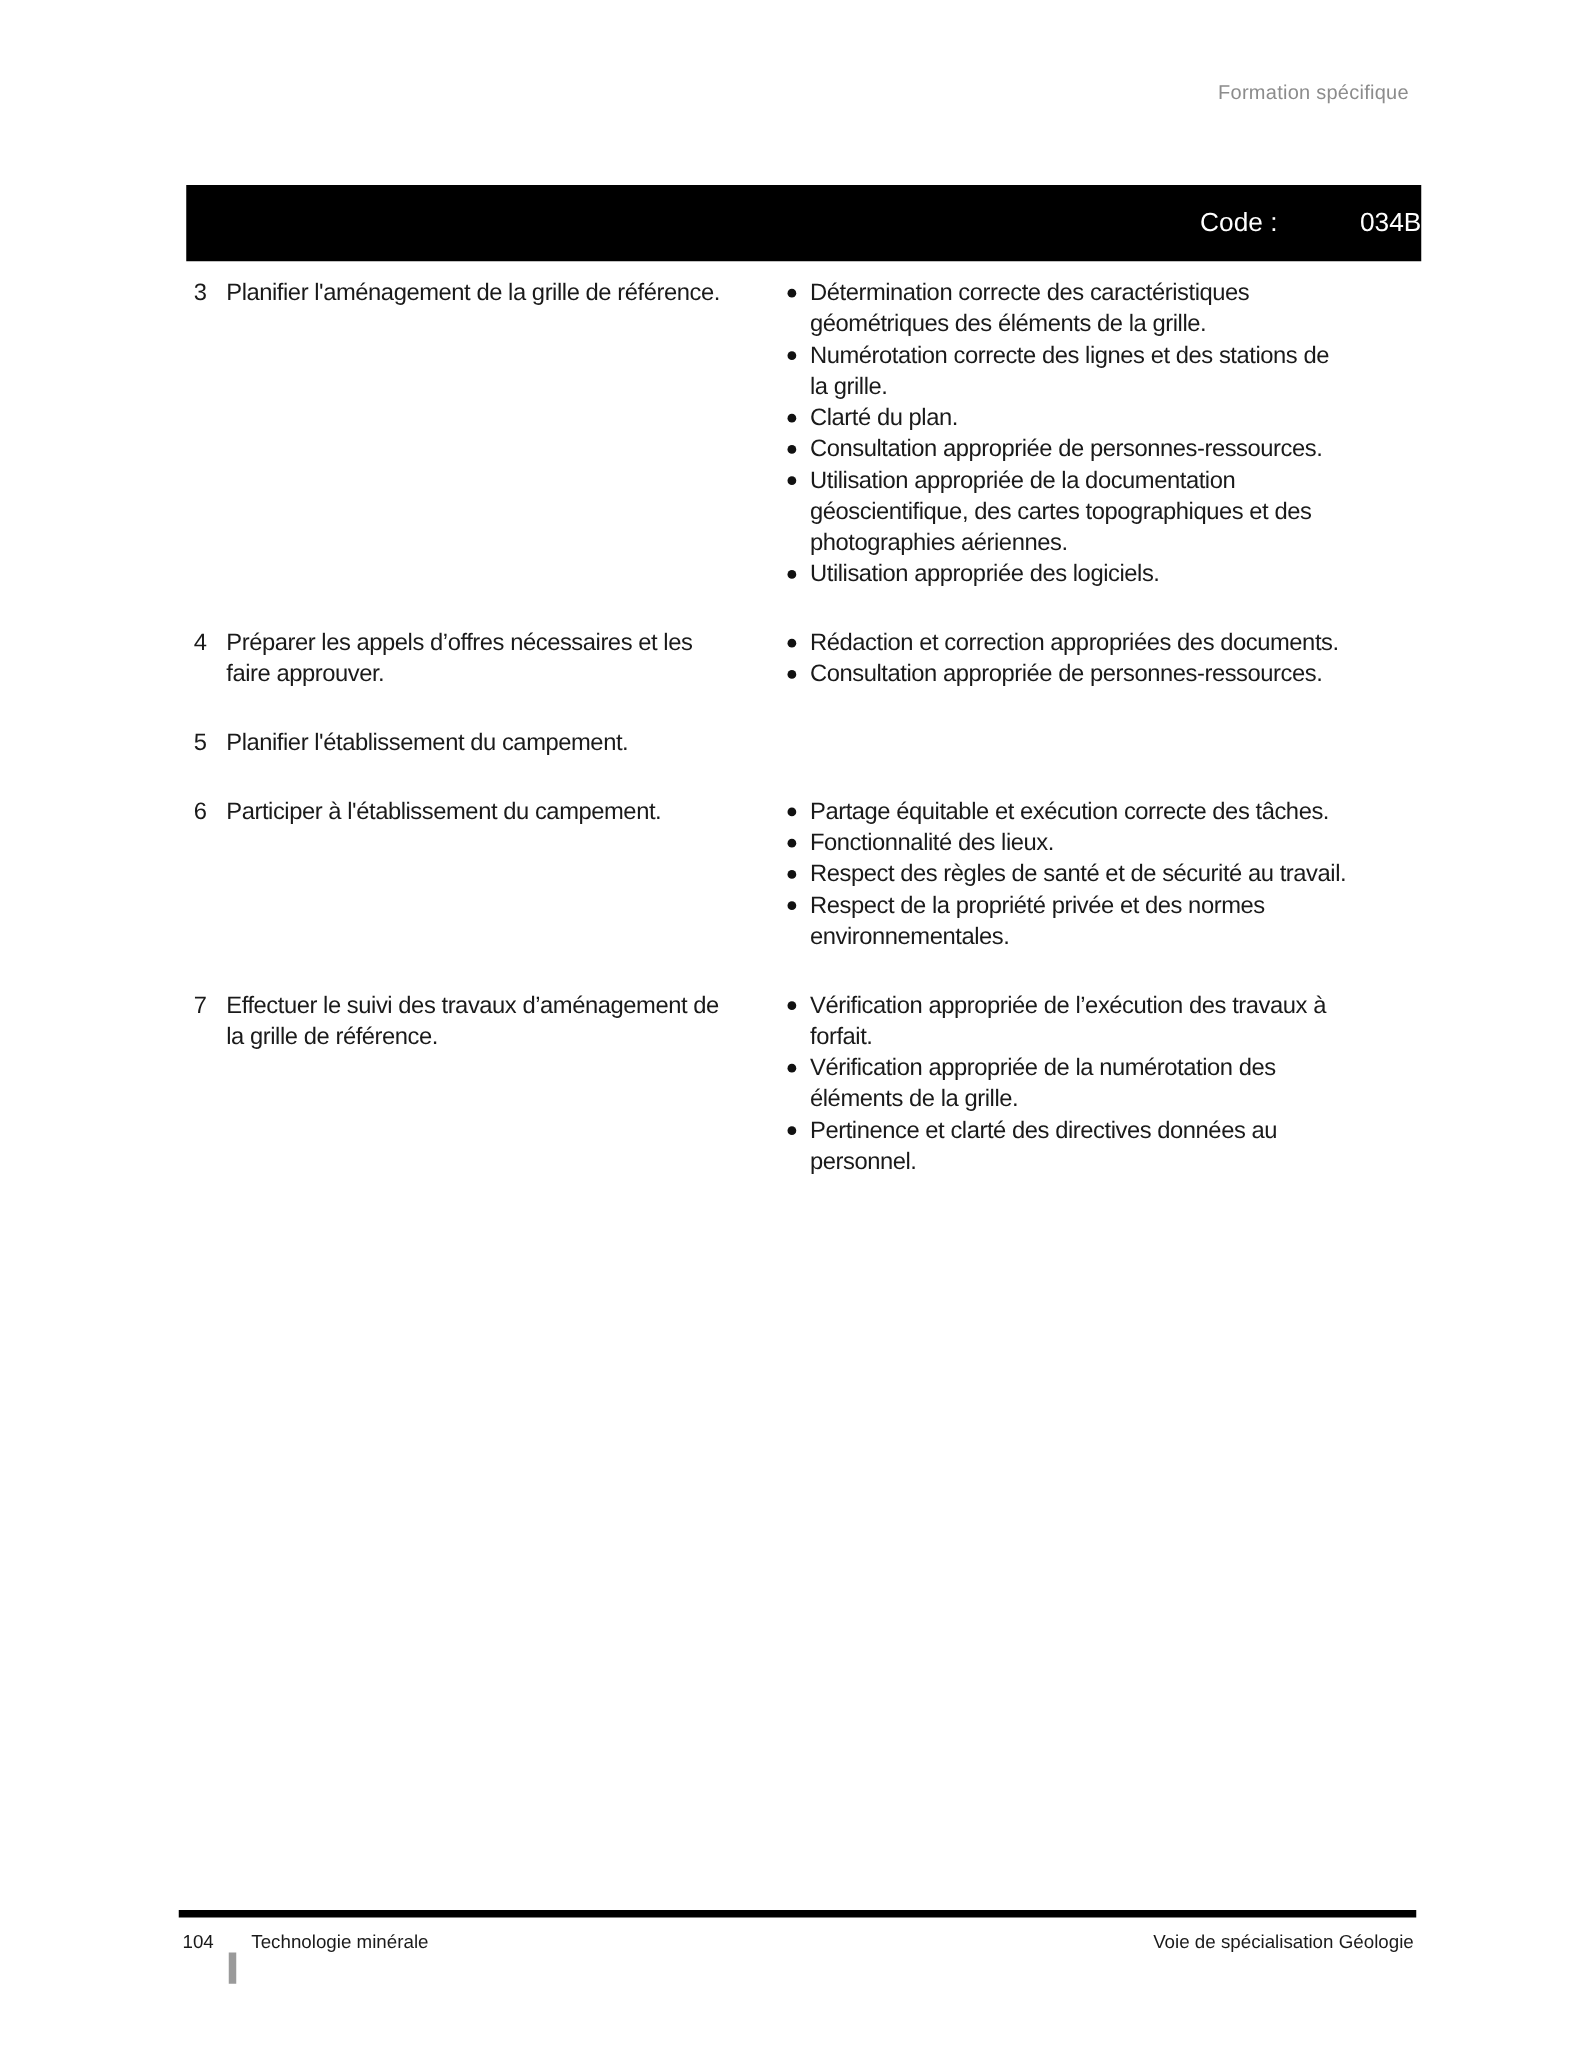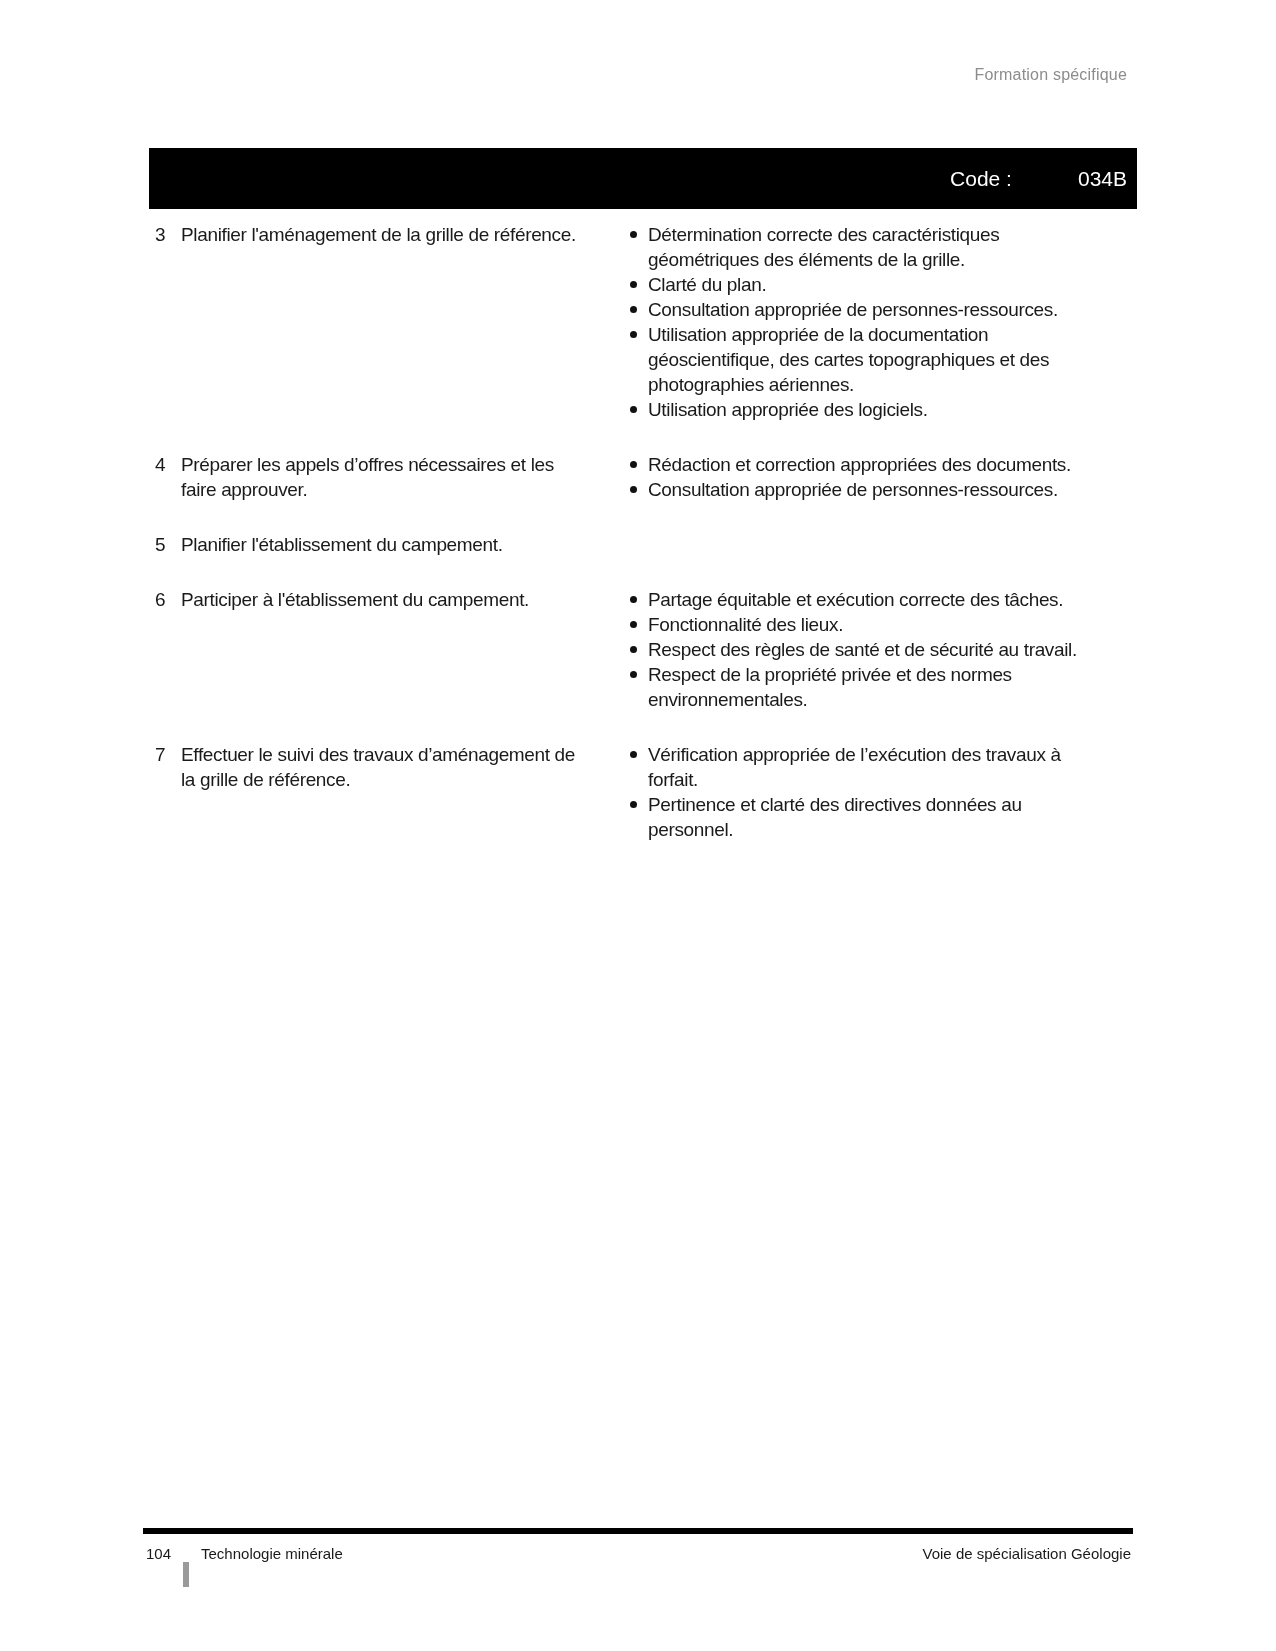--- a/index.html
+++ b/index.html
@@ -14,21 +14,20 @@
   }
   .running-head {
     position:absolute; top:66px; right:149px;
     font-size:16px; color:#8c8c8c; letter-spacing:0.2px;
   }
   .code-bar {
     position:absolute; left:149px; top:148px;
     width:988px; height:61px;
     background:#000000; color:#ffffff;
     display:flex; align-items:center; justify-content:flex-end;
-    padding-right:10px;
     font-size:21px;
   }
   .code-bar .code-label { margin-right:66px; }
   .content {
     position:absolute; left:143px; top:222px; width:992px;
     font-size:19px; line-height:25px; letter-spacing:-0.35px;
   }
   .row { display:flex; align-items:flex-start; margin-bottom:30px; }
   .obj-cell { flex:none; width:444px; display:flex; }
   .obj-num { flex:none; width:38px; padding-left:12px; }
@@ -72,20 +71,21 @@
   <div class="content">
 
     <div class="row">
       <div class="obj-cell">
         <span class="obj-num">3</span>
         <span class="obj-text">Planifier l'aménagement de la grille de référence.</span>
       </div>
       <div class="crit-cell">
         <ul class="criteria">
           <li>Détermination correcte des caractéristiques géométriques des éléments de la grille.</li>
+          <li>Numérotation correcte des lignes et des stations de la grille.</li>
           <li>Clarté du plan.</li>
           <li>Consultation appropriée de personnes-ressources.</li>
           <li>Utilisation appropriée de la documentation géoscientifique, des cartes topographiques et des photographies aériennes.</li>
           <li>Utilisation appropriée des logiciels.</li>
         </ul>
       </div>
     </div>
 
     <div class="row">
       <div class="obj-cell">
@@ -123,20 +123,21 @@
     </div>
 
     <div class="row">
       <div class="obj-cell">
         <span class="obj-num">7</span>
         <span class="obj-text">Effectuer le suivi des travaux d’aménagement de la grille de référence.</span>
       </div>
       <div class="crit-cell">
         <ul class="criteria">
           <li>Vérification appropriée de l’exécution des travaux à forfait.</li>
+          <li>Vérification appropriée de la numérotation des éléments de la grille.</li>
           <li>Pertinence et clarté des directives données au personnel.</li>
         </ul>
       </div>
     </div>
 
   </div>
 
   <div class="footer-rule"></div>
   <div class="footer-left">
     <span class="pg">104</span>

